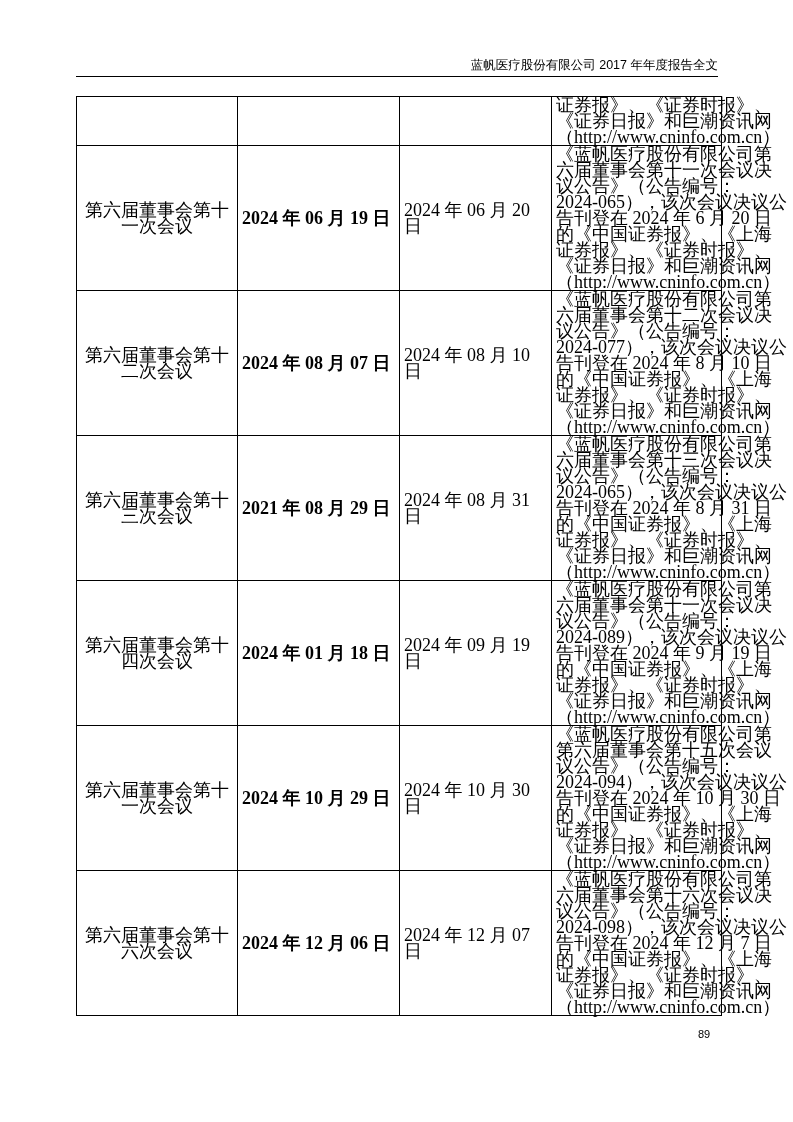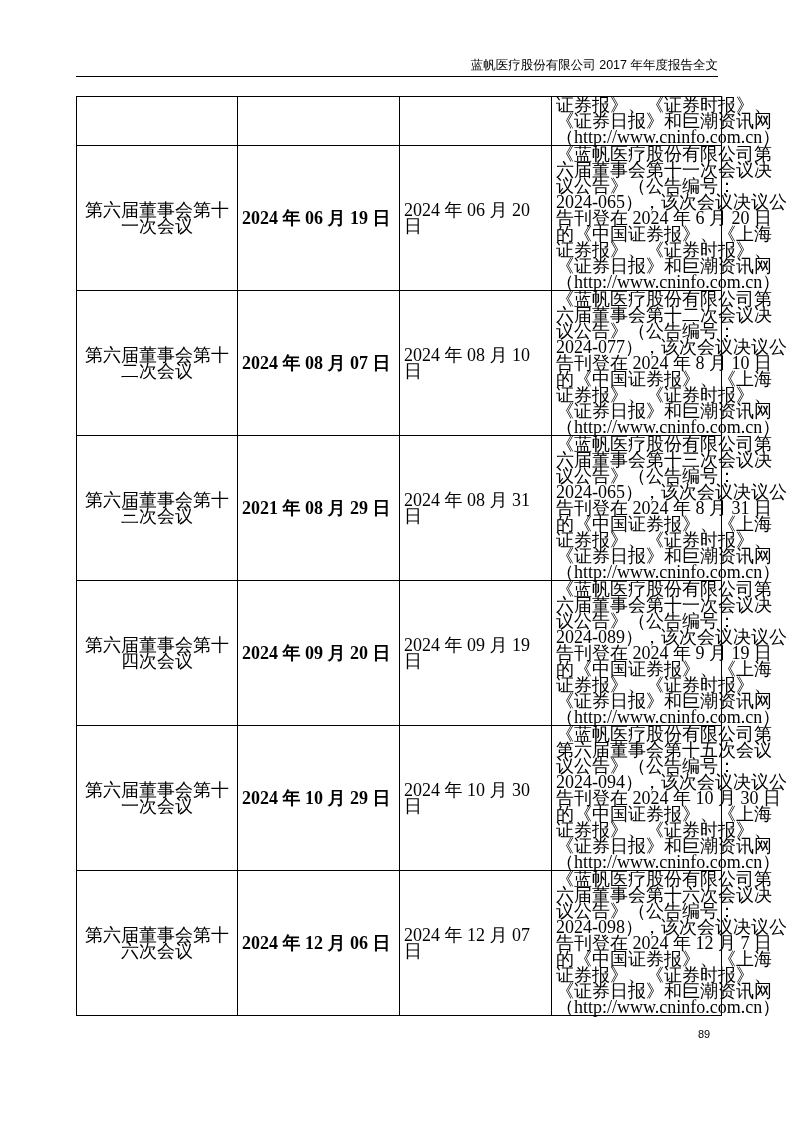--- a/index.html
+++ b/index.html
@@ -131,21 +131,21 @@
         <span class="disc-line">告刊登在 2024 年 8 月 31 日</span>
         <span class="disc-line">的《中国证券报》、《上海</span>
         <span class="disc-line">证券报》、《证券时报》、</span>
         <span class="disc-line">《证券日报》和巨潮资讯网</span>
         <span class="disc-line url-line">（http://www.cninfo.com.cn）</span>
       </td>
     </tr>
 
     <tr class="row-full">
       <td class="c-name">第六届董事会第十四次会议</td>
-      <td class="c-date1">2024 年 09 月 20 日</td>
+      <td class="c-date1">2024 年 01 月 18 日</td>
       <td class="c-date2">2024 年 09 月 19 日</td>
       <td class="c-disc">
         <span class="disc-line">《蓝帆医疗股份有限公司第</span>
         <span class="disc-line">六届董事会第十一次会议决</span>
         <span class="disc-line">议公告》（公告编号：</span>
         <span class="disc-line">2024-089），该次会议决议公</span>
         <span class="disc-line">告刊登在 2024 年 9 月 19 日</span>
         <span class="disc-line">的《中国证券报》、《上海</span>
         <span class="disc-line">证券报》、《证券时报》、</span>
         <span class="disc-line">《证券日报》和巨潮资讯网</span>

